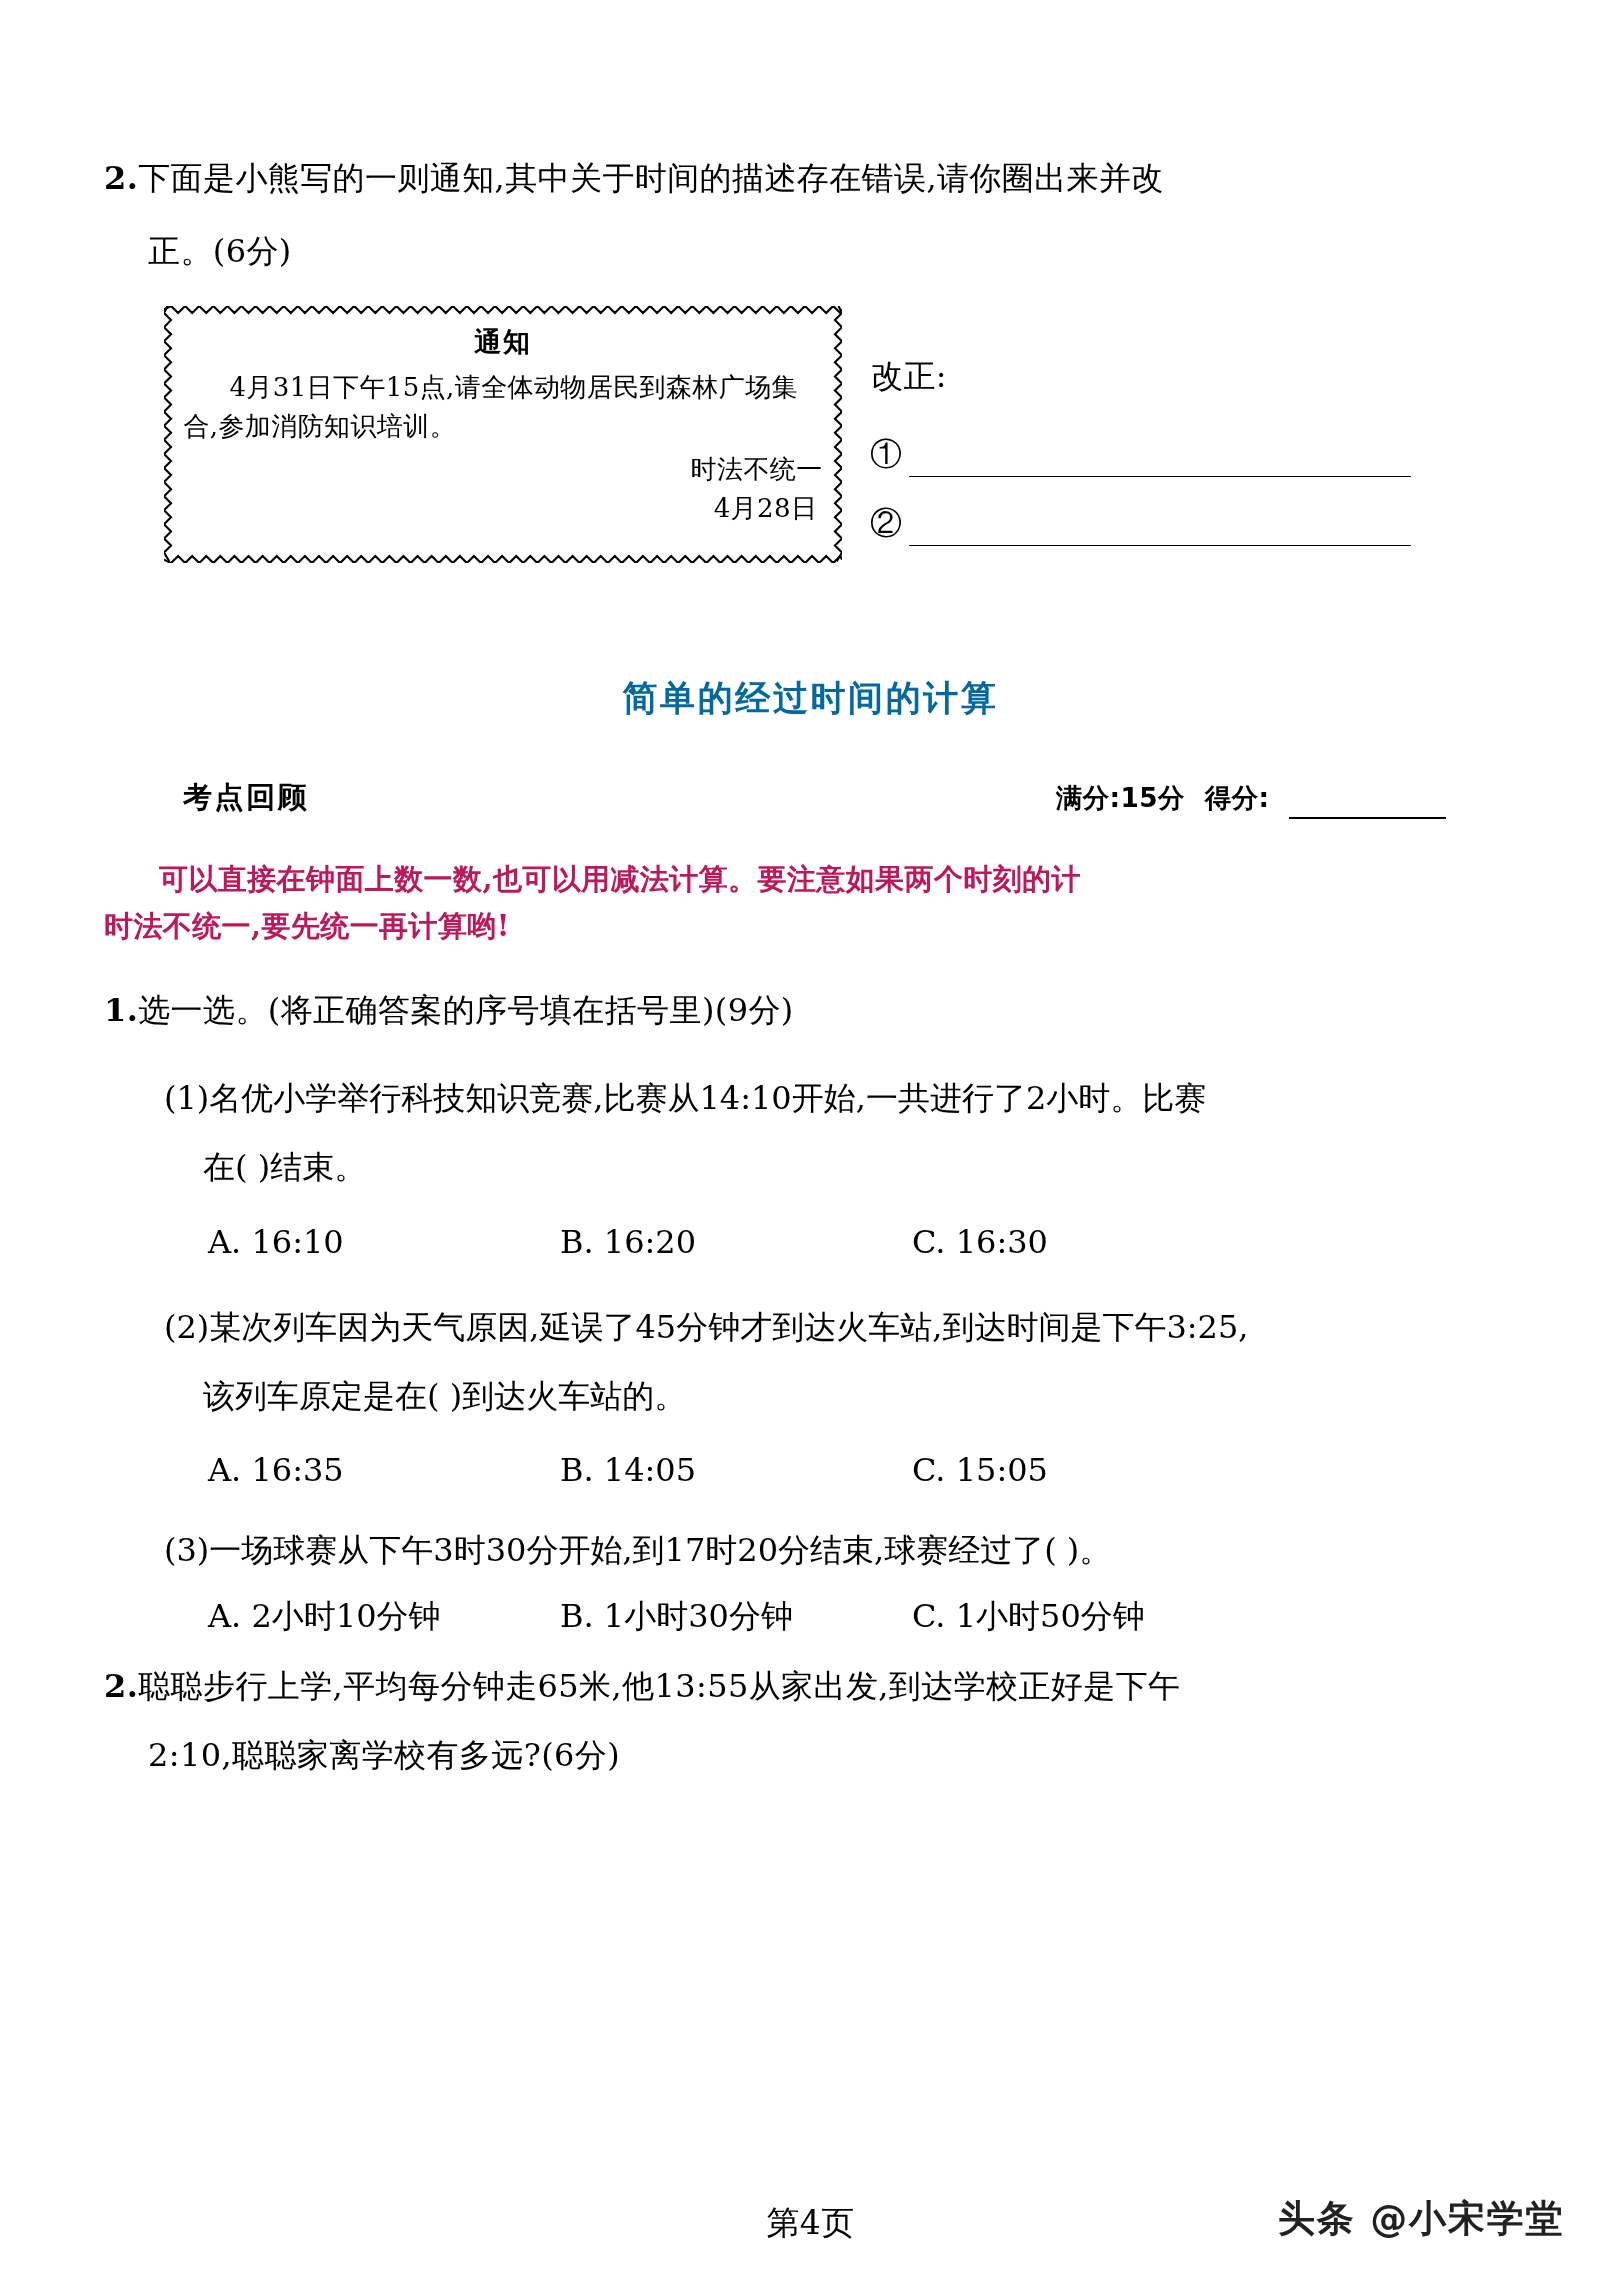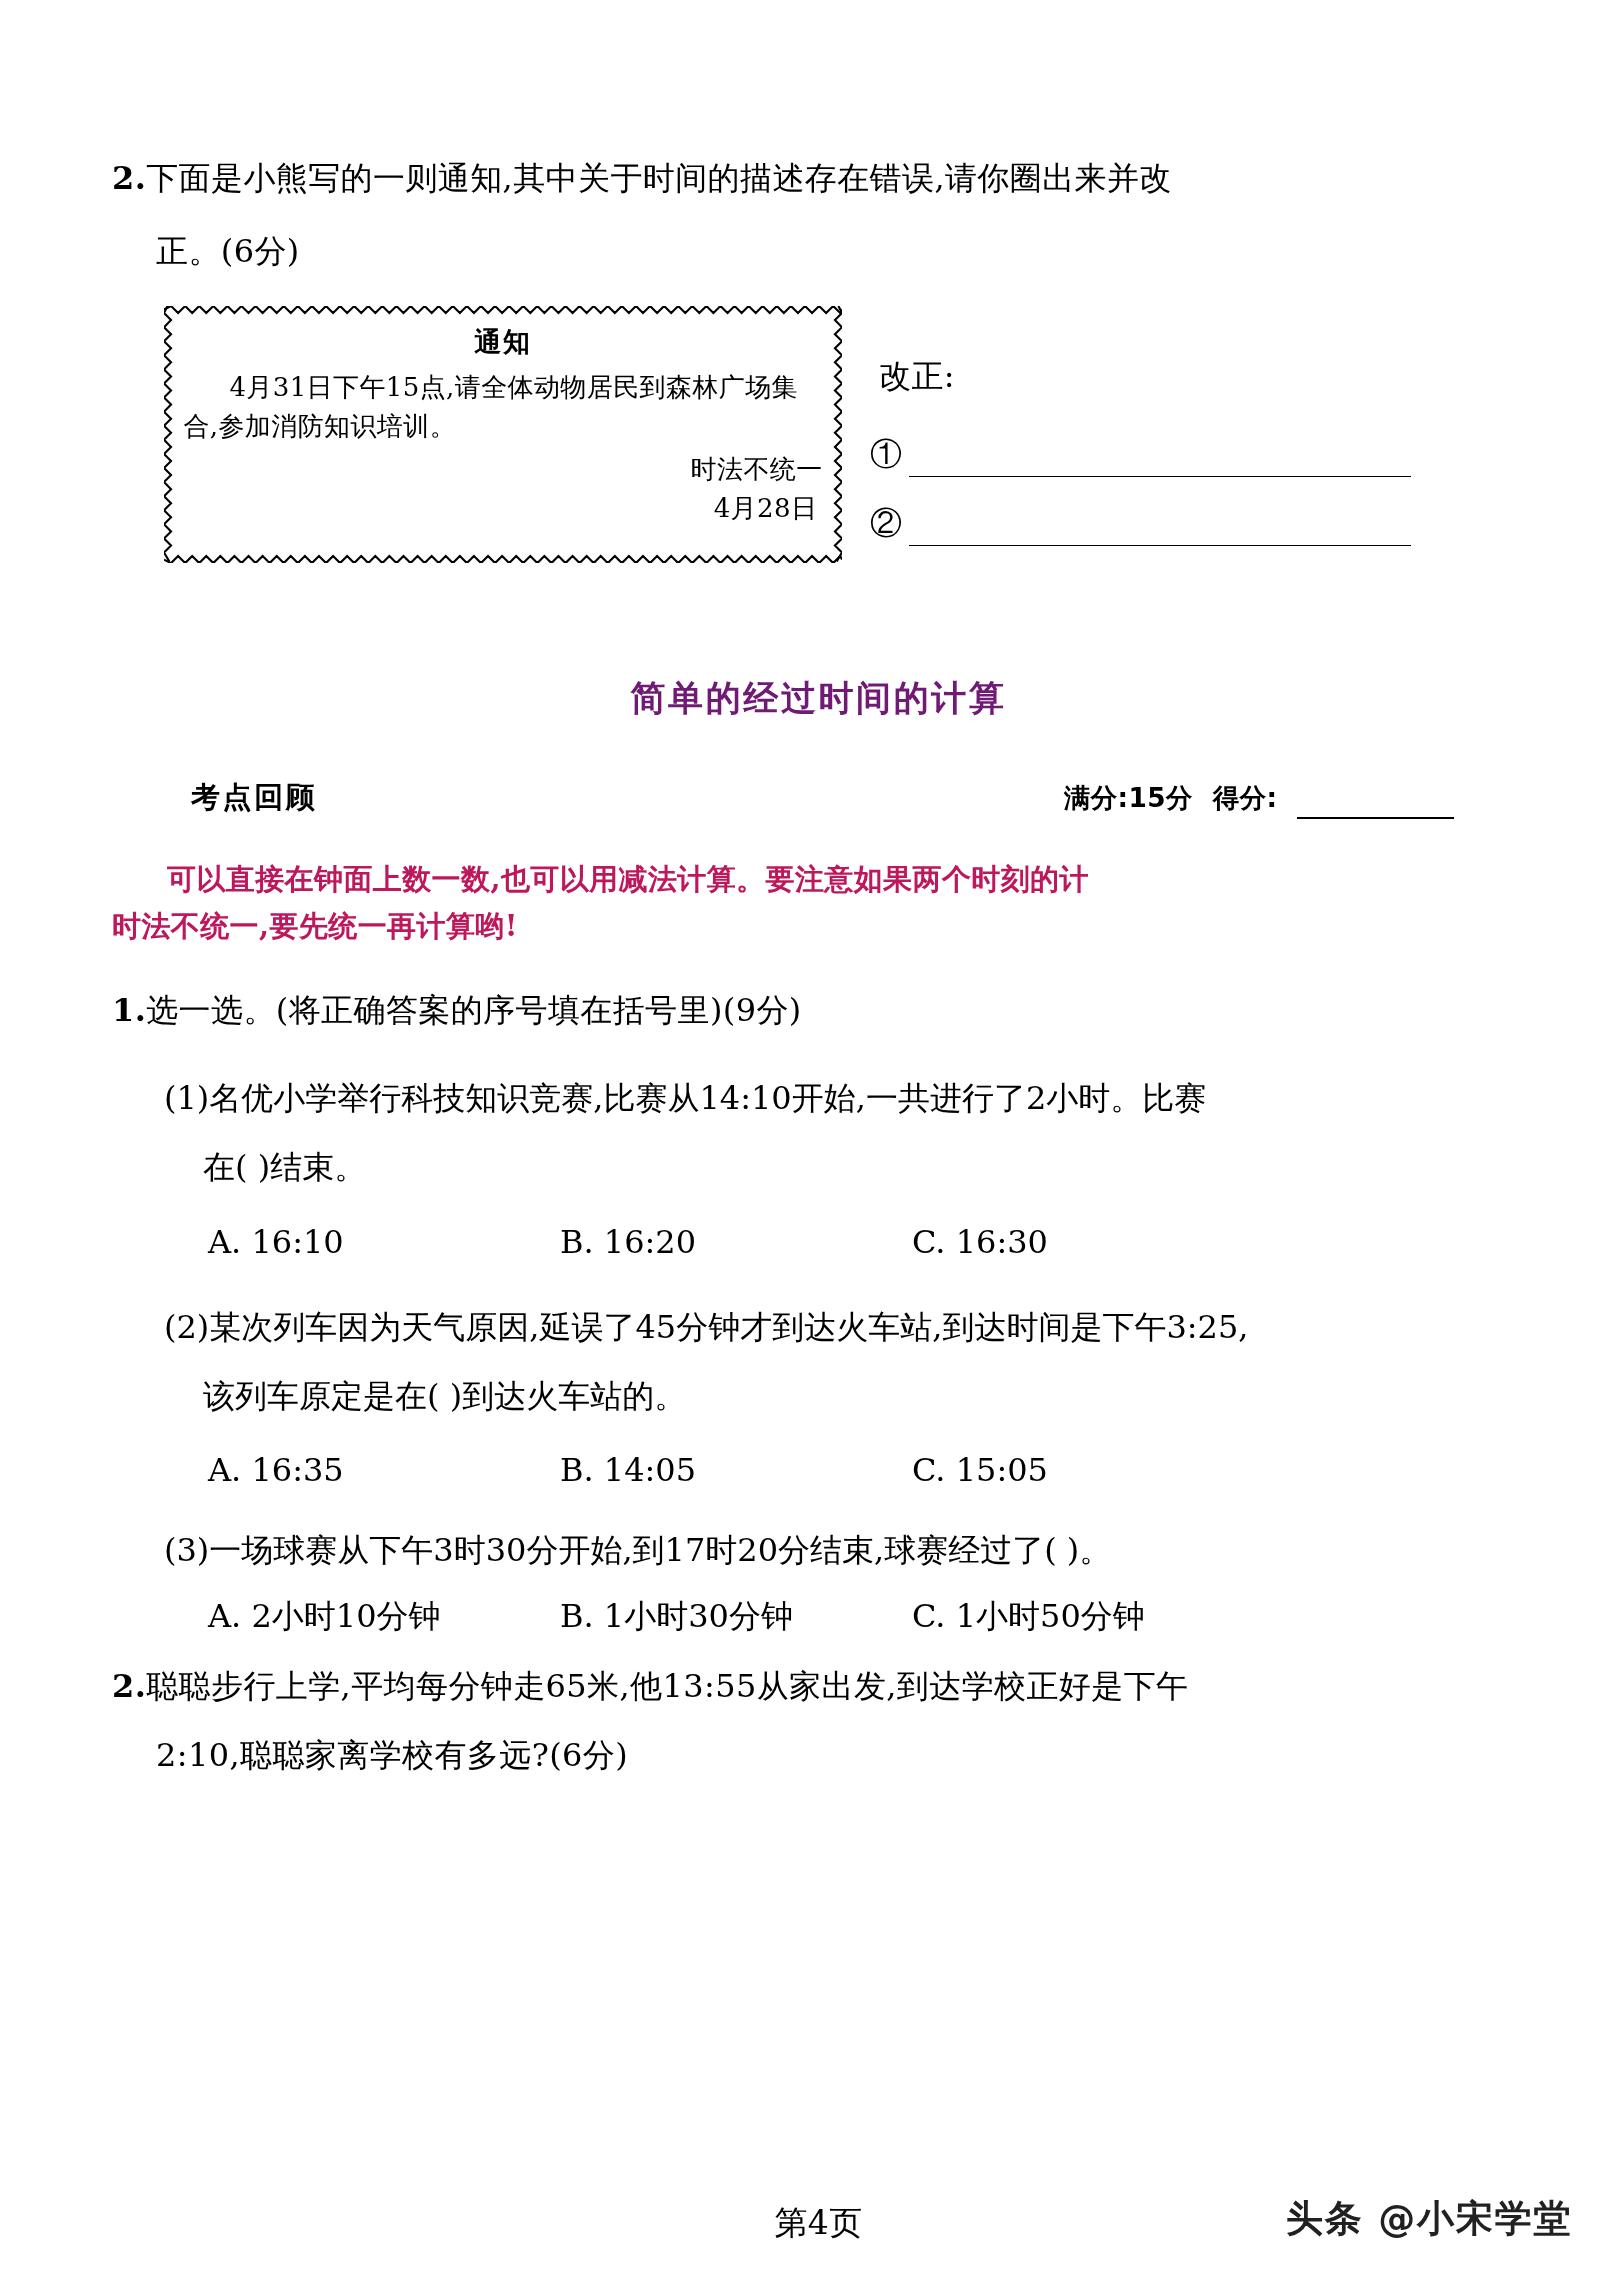--- a/index.html
+++ b/index.html
@@ -21,21 +21,20 @@
     position: absolute;
     inset: 0;
     padding: 0;
   }
 
   
   .blk {
     position: absolute;
     line-height: 1.55;
     letter-spacing: 0.4px;
-    margin-left: 8px;
   }
   .serif { font-family: "DejaVu Serif", "Liberation Serif", serif; }
 
   .q-num {
     font-weight: bold;
     font-family: "DejaVu Serif", "Liberation Serif", serif;
   }
 
   
   #ex2-top {
@@ -119,21 +118,21 @@
   }
   #correct-1 { top: 433px; }
   #correct-2 { top: 502px; }
 
   
   #section-title {
     left: 0;
     top: 671px;
     width: 1621px;
     text-align: center;
-    color: #701a75;
+    color: #0369a1;
     font-weight: bold;
     font-size: 35px;
     letter-spacing: 2.6px;
     font-family: "DejaVu Sans", "Liberation Sans", sans-serif;
   }
 
   
   #review-label {
     left: 183px;
     top: 775px;

